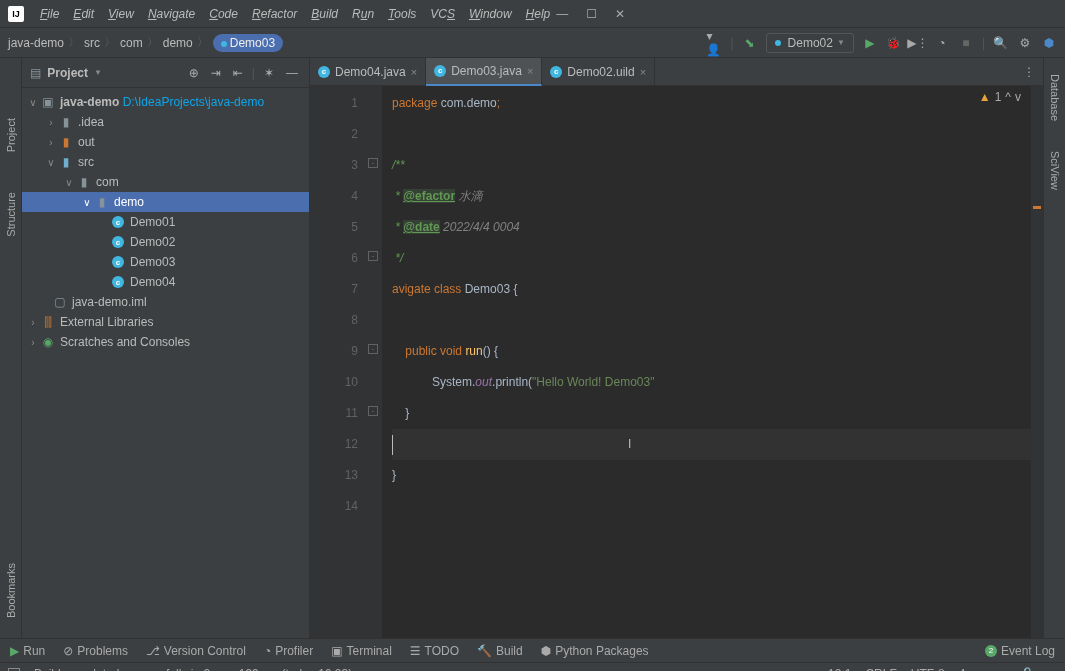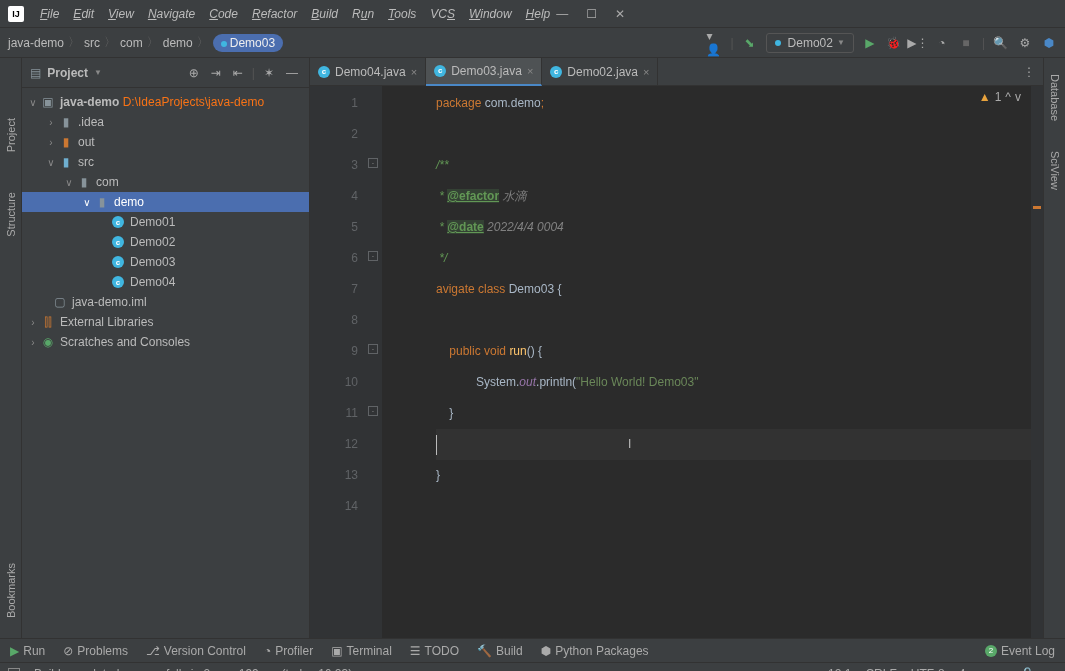--- a/index.html
+++ b/index.html
@@ -35,33 +35,33 @@
 .panel-header .hicon { cursor:pointer; color:#aaa; padding:0 3px; }
 .tree { flex:1; padding:4px 0; overflow:auto; }
 .tree-row { display:flex; align-items:center; height:20px; cursor:pointer; white-space:nowrap; }
 .tree-row.selected { background:#4b6eaf; color:#fff; }
 .arrow { width:14px; text-align:center; color:#888; font-size:10px; }
 .ticon { width:16px; margin-right:4px; display:flex; align-items:center; justify-content:center; }
 .folder { color:#87939a; }
 .folder-out { color:#cc7832; }
 .folder-src { color:#6fafd0; }
 .java-c { width:12px; height:12px; border-radius:50%; background:#40b6e0; color:#fff; font-size:8px; display:flex; align-items:center; justify-content:center; font-weight:bold; }
-.dim { color:#f97316; }
+.dim { color:#0ea5e9; }
 .editor-area { flex:1; display:flex; flex-direction:column; background:#2b2b2b; }
 .tabs { height:28px; background:#3c3f41; display:flex; align-items:center; border-bottom:1px solid #323232; }
 .tab { height:28px; display:flex; align-items:center; padding:0 8px; gap:5px; cursor:pointer; border-right:1px solid #323232; color:#bbb; }
 .tab.active { background:#4e5254; border-bottom:2px solid #4a88c7; }
 .tab .close { color:#888; font-size:11px; }
 .tabs-more { margin-left:auto; padding:0 8px; color:#aaa; cursor:pointer; }
 .editor { flex:1; display:flex; position:relative; font-family:"JetBrains Mono","Consolas",monospace; font-size:15px; }
 .gutter { width:72px; background:#313335; color:#606366; text-align:right; padding-top:2px; }
 .gutter div { height:31px; line-height:31px; padding-right:24px; position:relative; }
 .fold { position:absolute; right:4px; top:8px; width:10px; height:10px; border:1px solid #606366; font-size:7px; line-height:8px; text-align:center; color:#888; }
 .code { flex:1; padding-top:2px; padding-left:10px; position:relative; }
-.code-line { height:31px; line-height:31px; white-space:pre;margin-left:44px; }
+.code-line { height:31px; line-height:31px; white-space:pre; }
 .code-line.current { background:#323232; }
 .kw { color:#cc7832; }
 .str { color:#6a8759; }
 .cmt-it { color:#808080; font-style:italic; }
 .doc { color:#629755; font-style:italic; }
 .doctag { color:#629755; font-weight:bold; text-decoration:underline; background:#344134; }
 .cls { color:#a9b7c6; }
 .fn { color:#ffc66d; }
 .field { color:#9876aa; font-style:italic; }
 .caret { display:inline-block; width:1px; height:20px; background:#bbb; vertical-align:middle; animation:blink 1s infinite; }
@@ -235,21 +235,21 @@
           <span>Demo04.java</span>
           <span class="close">×</span>
         </div>
       <div class="tab active">
           <span class="java-c">c</span>
           <span>Demo03.java</span>
           <span class="close">×</span>
         </div>
       <div class="tab">
           <span class="java-c">c</span>
-          <span>Demo02.java</span>
+          <span>Demo02.uild</span>
           <span class="close">×</span>
         </div>
       <span class="tabs-more">⋮</span>
     </div>
     <div class="editor">
       <div class="gutter">
         <div>1</div>
           <div>2</div>
           <div>3<span class="fold">-</span></div>
         <div>4</div>

